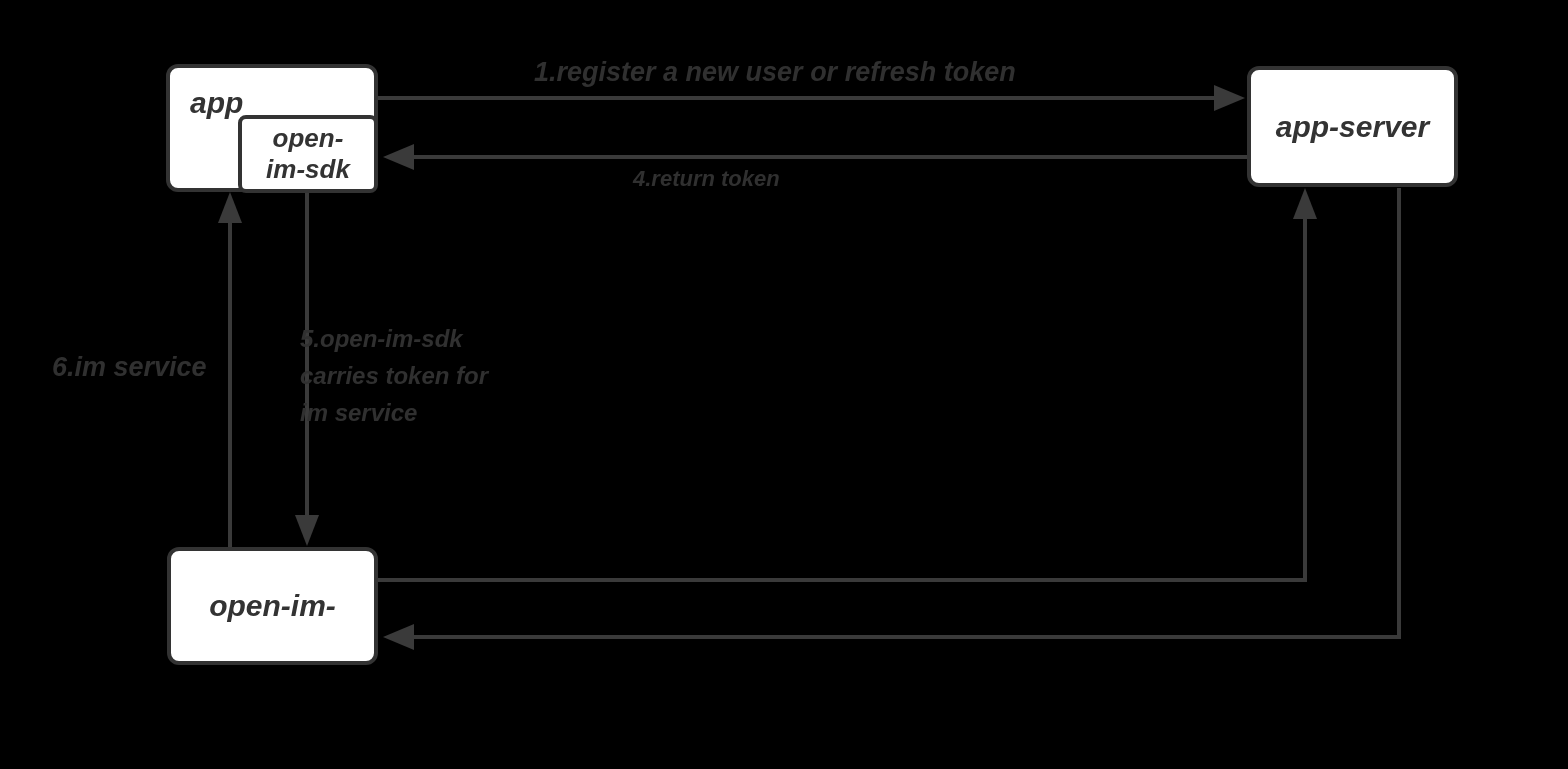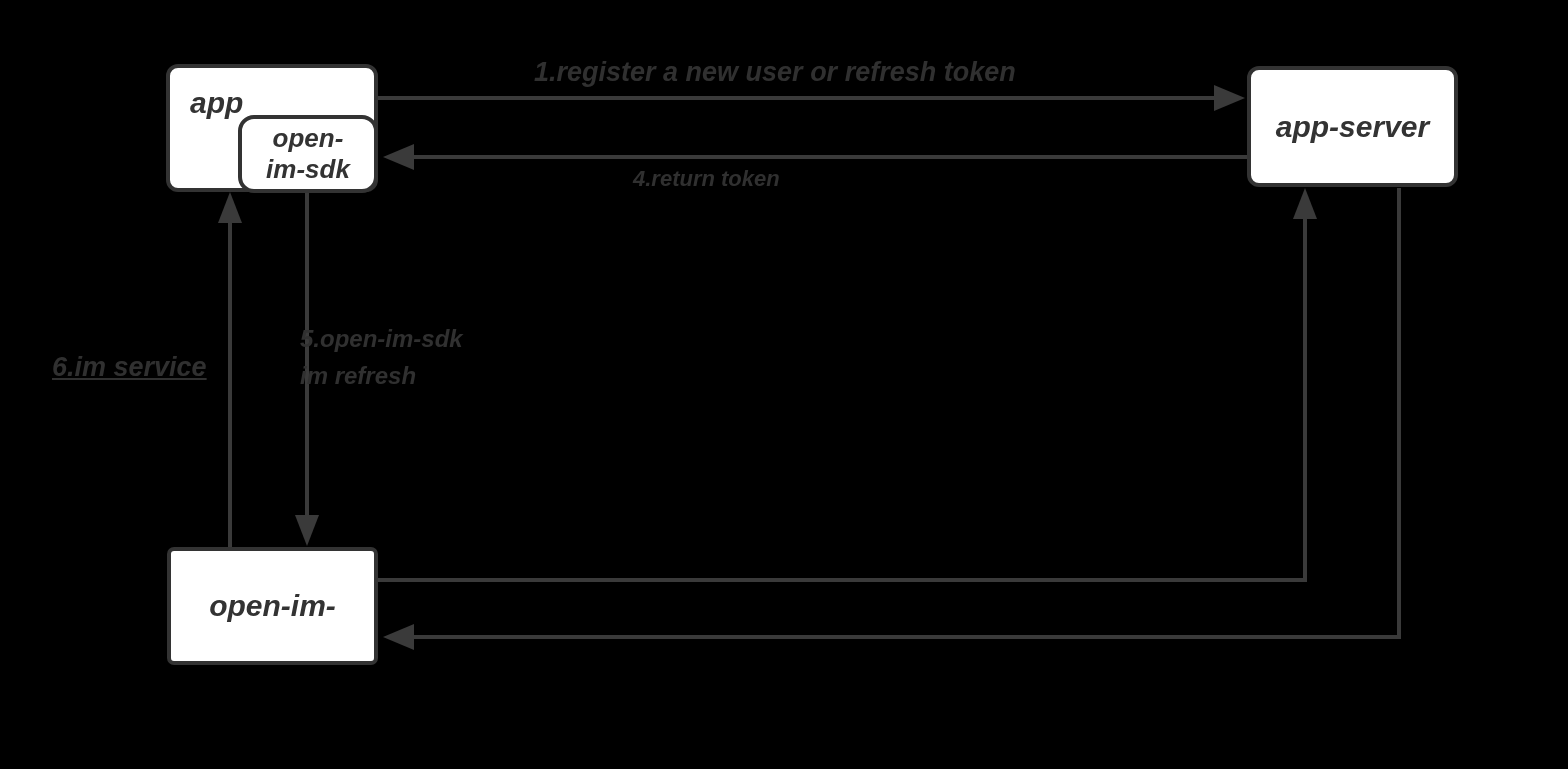--- a/index.html
+++ b/index.html
@@ -41,37 +41,37 @@
     border-radius: 12px;
     color: var(--box-text);
     font-style: italic;
     font-weight: 700;
   }
   .node-app   { left: 166px; top: 64px;  width: 212px; height: 128px; }
   .node-app .node-label {
     position: absolute; left: 20px; top: 18px; font-size: 30px;
   }
   .node-sdk   { left: 238px; top: 115px; width: 140px; height: 78px;
-    border-radius: 16px; display: flex; align-items: center; justify-content: center;
+    border-radius: 8px; display: flex; align-items: center; justify-content: center;
     text-align: center; font-size: 26px; line-height: 31px; }
   .node-appserver { left: 1247px; top: 66px; width: 211px; height: 121px;
     display: flex; align-items: center; justify-content: center; font-size: 30px; }
   .node-imserver  { left: 167px; top: 547px; width: 211px; height: 118px;
     display: flex; align-items: center; justify-content: center;
-    text-align: center; font-size: 30px; line-height: 40px; border-radius: 7px; }
+    text-align: center; font-size: 30px; line-height: 40px; }
   .edge-label {
     position: absolute;
     color: var(--label);
     font-style: italic;
     font-weight: 600;
     text-align: left;
   }
   .label-1 { left: 534px;  top: 57px;  width: 505px;  font-size: 27px; }
   .label-4 { left: 633px;  top: 166px; width: 300px;  font-size: 22px; }
-  .label-6 { left: 52px;   top: 352px; width: 165px;  font-size: 27px; text-decoration: underline; }
+  .label-6 { left: 52px;   top: 352px; width: 165px;  font-size: 27px; }
   .label-5 { left: 300px;  top: 320px; width: 232px;  font-size: 24px; line-height: 37px; }
   .label-3 { left: 673px;  top: 540px; width: 300px;  font-size: 27px; }
   .label-2 { left: 400px;  top: 649px; width: 1140px; font-size: 26px; line-height: 34px; }
   .edge-label .line { display: block; white-space: nowrap; }
   .label-2 .line, .label-5 .line { white-space: nowrap; }
 </style>
 </head>
 <body>
 
 <div class="canvas">
@@ -125,18 +125,19 @@
   </div>
 
   <div class="edge-label label-1">1.register a new user or refresh token</div>
 
   <div class="edge-label label-4">4.return token</div>
 
   <div class="edge-label label-6">6.im service</div>
 
   <div class="edge-label label-5">
     <span class="line">5.open-im-sdk</span>
-    <span class="line">im refresh</span>
+    <span class="line">carries token for</span>
+    <span class="line">im service</span>
   </div>
 
 
 
 </div>
 
 </body></html>

